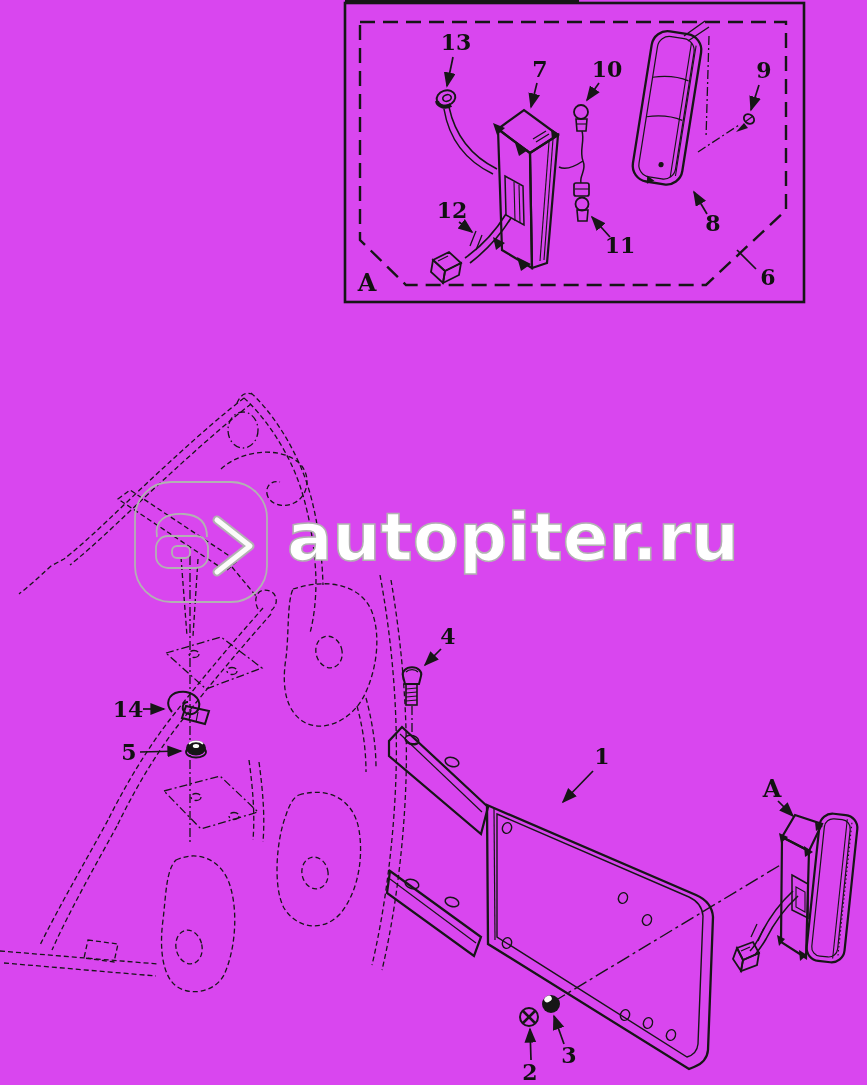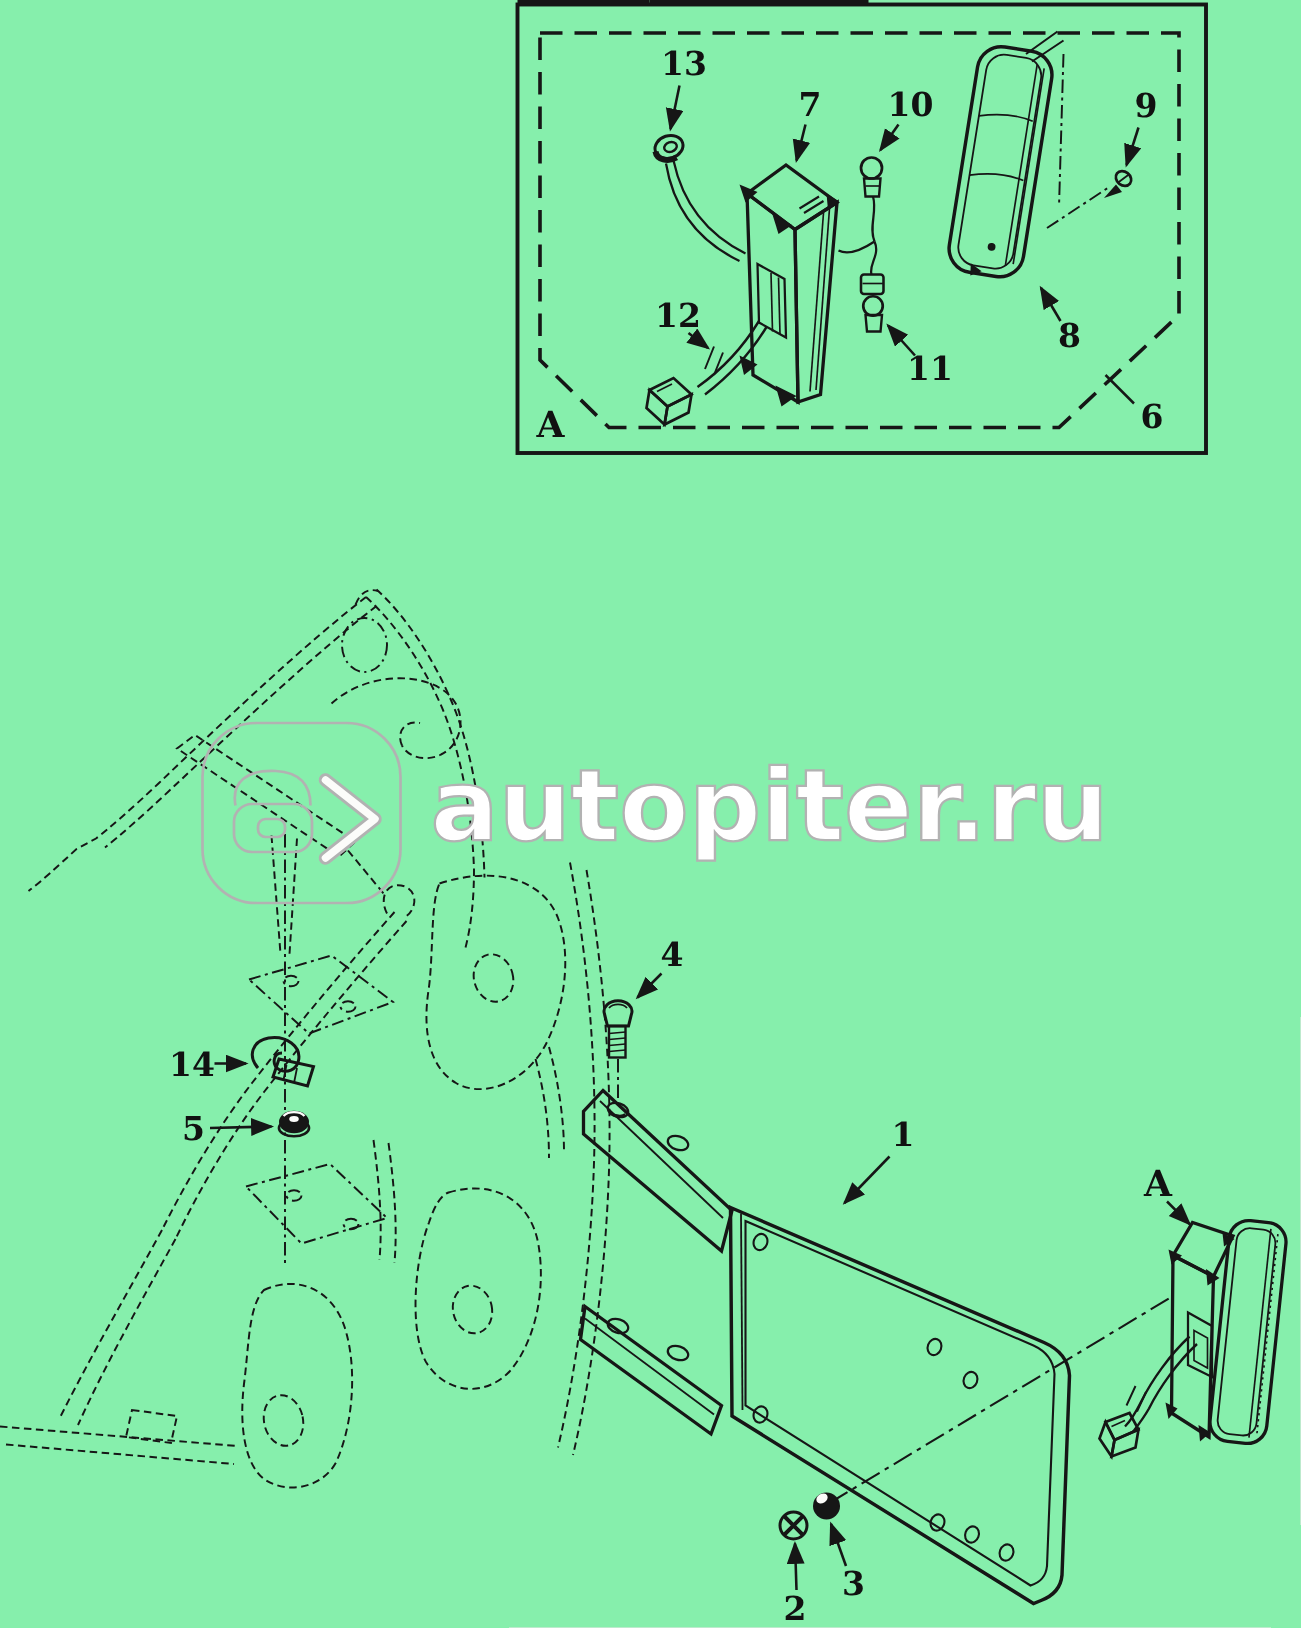--- a/index.html
+++ b/index.html
@@ -1,16 +1,16 @@
 <!DOCTYPE html>
 <html><head>
 <meta charset="utf-8">
 <style>
   html,body{margin:0;padding:0;background:#e8e8e8;}
-  .stage{position:relative;width:867px;height:1085px;background:#86efac;overflow:hidden;
+  .stage{position:relative;width:867px;height:1085px;background:#d946ef;overflow:hidden;
          font-family:"DejaVu Serif","Liberation Serif",serif;}
   svg{position:absolute;left:0;top:0;}
   .ink{stroke:#161616;fill:none;}
   .callout{font-family:"DejaVu Serif","Liberation Serif",serif;font-weight:bold;
            font-size:22px;fill:#111;}
   .section-letter{font-family:"DejaVu Serif","Liberation Serif",serif;font-weight:bold;
            font-size:24px;fill:#111;}
   .wm-text{font-family:"DejaVu Sans","Liberation Sans",sans-serif;font-weight:bold;
            fill:#ffffff;stroke:#b2b2b2;stroke-width:1.5px;}
 </style>

